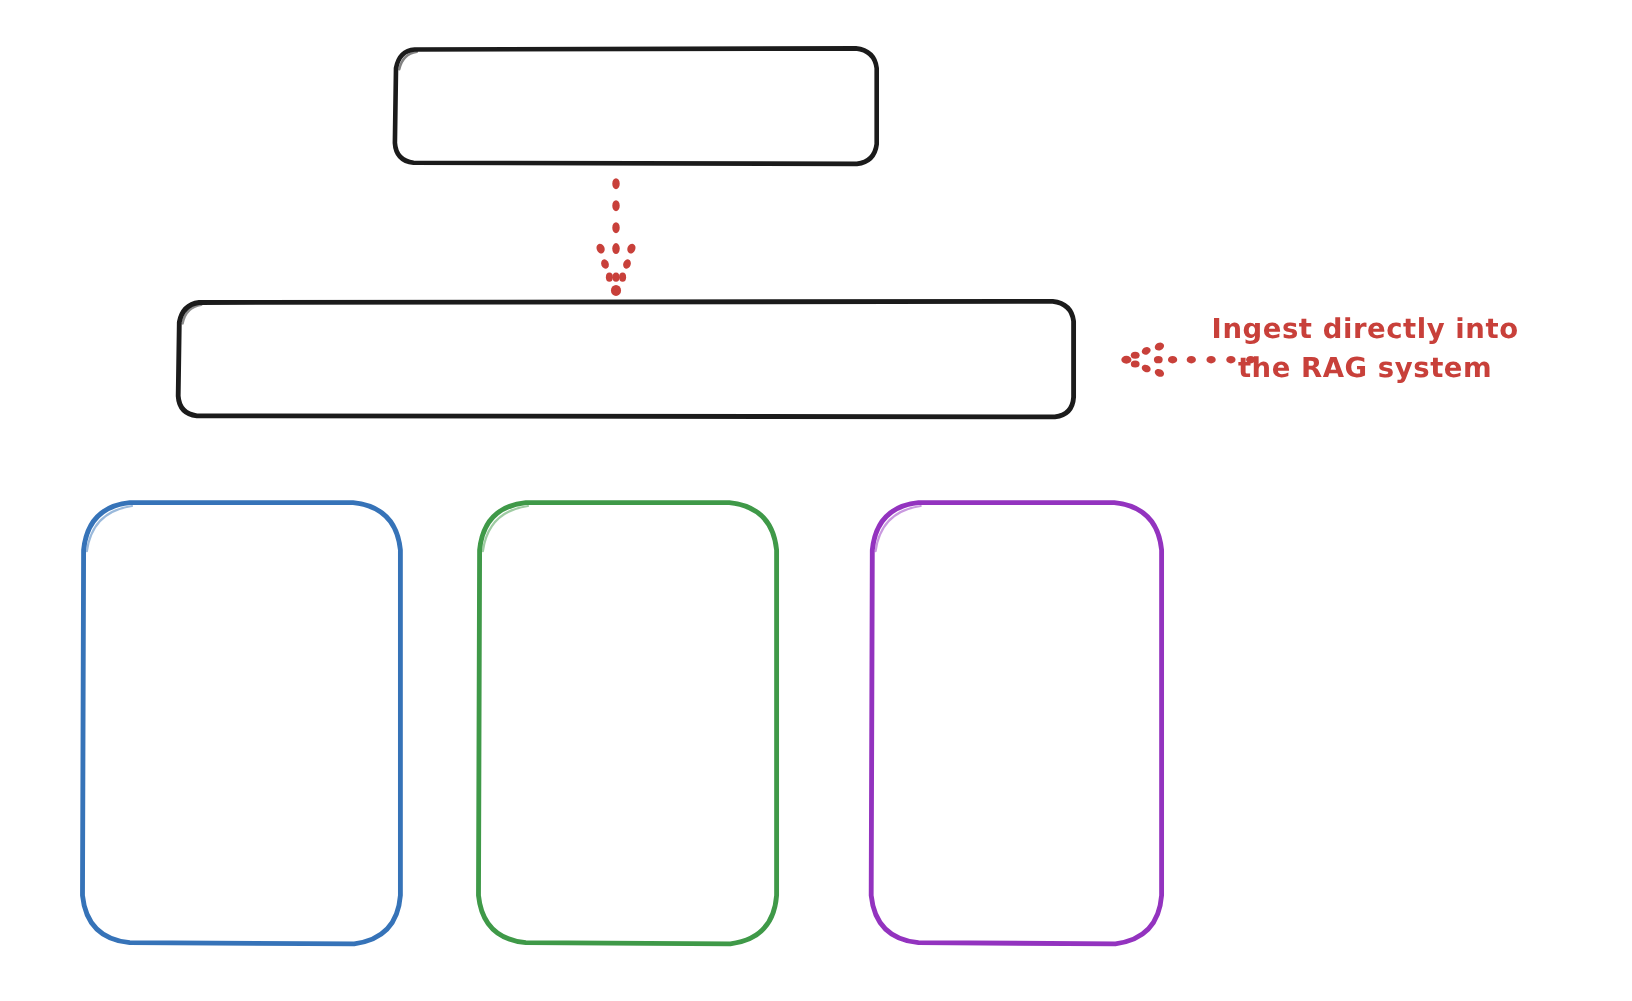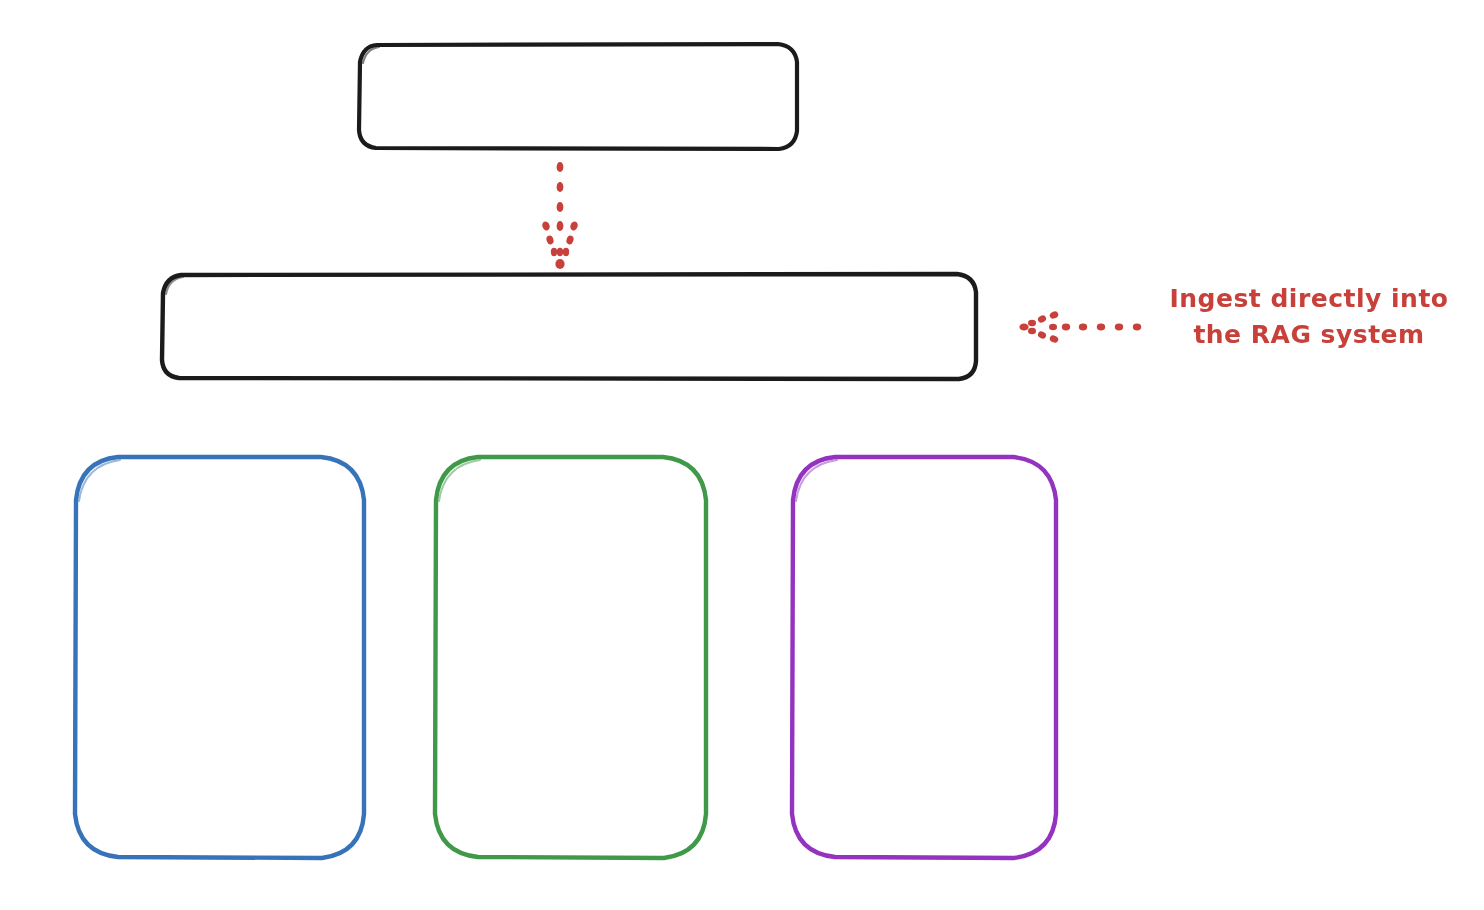--- a/index.html
+++ b/index.html
@@ -84,21 +84,21 @@
   #keyvalueio-box{ left: 430px; width: 281px; padding-top: 96px; }
   #relationalio-box { left: 787px; width: 274px; padding-top: 94px; }
 
   #vectorio-box .label     { color: #3673b8; }
   #keyvalueio-box .label   { color: #3f9948; }
   #relationalio-box .label { color: #9333bf; }
 
   
   #ingest-note {
     position: absolute;
-    left: 1140px;
+    left: 1072px;
     top: 281px;
     width: 338px;
     text-align: center;
     color: #c8403a;
     font-size: 25px;
     font-weight: 600;
     line-height: 1.42;
     letter-spacing: 0.5px;
     white-space: pre-line;
   }

